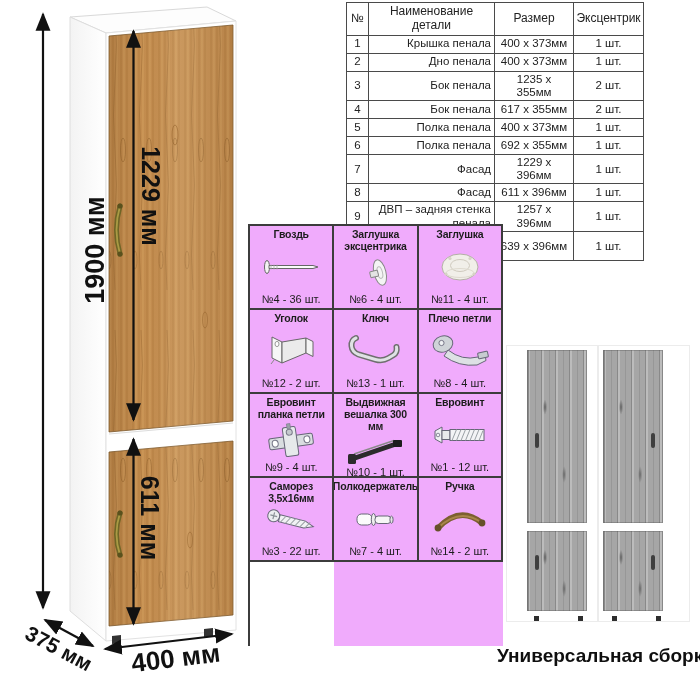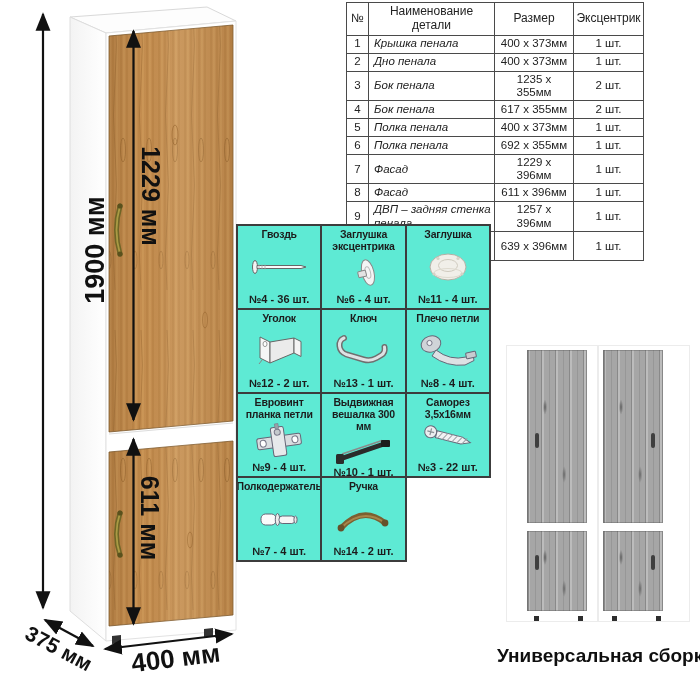--- a/index.html
+++ b/index.html
@@ -8,33 +8,33 @@
 
   
   #cabinet-svg{position:absolute;left:0;top:0;}
 
   
   #parts-table{position:absolute;left:346px;top:2px;border-collapse:collapse;
                font-size:11.5px;line-height:1.15;color:#222;}
   #parts-table td,#parts-table th{border:1px solid #4a4a4a;padding:1px 3px;font-weight:normal;}
   #parts-table th{font-size:12px;text-align:center;padding:2px 2px;}
   #parts-table td.c{text-align:center;}
-  #parts-table td.n{text-align:left;padding-left:5px;font-style:italic;}
+  #parts-table td.n{text-align:right;padding-left:5px;}
   #parts-table tr.sr td{height:15px;}
 
   
-  #hw-grid{position:absolute;left:236px;top:224px;width:253px;
+  #hw-grid{position:absolute;left:248px;top:224px;width:253px;
            display:grid;grid-template-columns:repeat(3,1fr);grid-auto-rows:84px;
-           border-left:2px solid #3c3c3c;border-top:2px solid #3c3c3c;background:#5eead4;}
+           border-left:2px solid #3c3c3c;border-top:2px solid #3c3c3c;background:#f0abfc;}
   .hw-cell{border-right:2px solid #3c3c3c;border-bottom:2px solid #3c3c3c;
            display:flex;flex-direction:column;align-items:center;padding:3px 2px 3px;box-sizing:border-box;overflow:hidden;}
   .hw-cell.empty{border:none;background:#fff;}
   .hw-title{font-weight:bold;font-size:10.5px;line-height:1.12;text-align:center;letter-spacing:-0.2px;}
   .hw-icon{flex:1;display:flex;align-items:center;justify-content:center;}
-  .hw-count{font-weight:bold;font-size:11px;white-space:nowrap;}
+  .hw-count{font-weight:normal;font-size:11px;white-space:nowrap;}
 
   
   .mini{position:absolute;top:345px;width:92px;height:277px;}
   #mini-left{left:506px;} #mini-right{left:598px;}
   .mini-body{position:absolute;inset:0;background:#fff;border:1px solid #ececec;box-sizing:border-box;}
   .mini-door{position:absolute;background-color:#a6a6a6;
     background-image:
       radial-gradient(ellipse 3px 11px at 30% 33%, rgba(35,35,35,.55), transparent 70%),
       radial-gradient(ellipse 3px 12px at 62% 72%, rgba(35,35,35,.45), transparent 70%),
       repeating-linear-gradient(90deg, rgba(70,70,70,.30) 0 1.5px, rgba(255,255,255,.25) 1.5px 3px,
@@ -307,20 +307,33 @@
         <svg width="62" height="34" viewBox="0 0 62 34">
           <path d="M8 27 L52 12" stroke="#2b2b2b" stroke-width="5" stroke-linecap="round"></path>
           <path d="M10 22 L50 8.5" stroke="#8a8a8a" stroke-width="1.6"></path>
           <rect x="4" y="22" width="8" height="10" rx="1.5" fill="#2b2b2b"></rect>
           <rect x="49" y="8" width="9" height="7" rx="1" fill="#1c1c1c"></rect>
         </svg>
       </div>
       <div class="hw-count">№10 - 1 шт.</div>
     </div>
 
+    <div class="hw-cell">
+      <div class="hw-title">Евровинт</div>
+      <div class="hw-icon">
+        <svg width="62" height="30" viewBox="0 0 62 30">
+          <path d="M6 11 l7 -4 v16 l-7 -4 z" fill="#eef0f2" stroke="#667"></path>
+          <circle cx="9" cy="15" r="1.8" fill="none" stroke="#889"></circle>
+          <rect x="13" y="10.5" width="8" height="9" fill="#e8eaec" stroke="#667"></rect>
+          <rect x="21" y="9.5" width="34" height="11" fill="#f3f4f6" stroke="#667"></rect>
+          <path d="M23 20.5 l4.5 -11 M27.5 20.5 l4.5 -11 M32 20.5 l4.5 -11 M36.5 20.5 l4.5 -11 M41 20.5 l4.5 -11 M45.5 20.5 l4.5 -11 M50 20.5 l4 -10" stroke="#9aa0a5" stroke-width="1"></path>
+        </svg>
+      </div>
+      <div class="hw-count">№1 - 12 шт.</div>
+    </div>
 
 
     <div class="hw-cell">
       <div class="hw-title">Саморез 3,5х16мм</div>
       <div class="hw-icon">
         <svg width="62" height="36" viewBox="0 0 62 36">
           <g transform="rotate(14 30 18)">
             <circle cx="12" cy="13" r="6" fill="#eceef0" stroke="#667"></circle>
             <path d="M8.5 13 h7 M12 9.5 v7" stroke="#8a9196" stroke-width="1.2"></path>
             <path d="M18 10.5 h26 l9 3.5 -9 3.5 h-26 z" fill="#f1f2f4" stroke="#667"></path>

